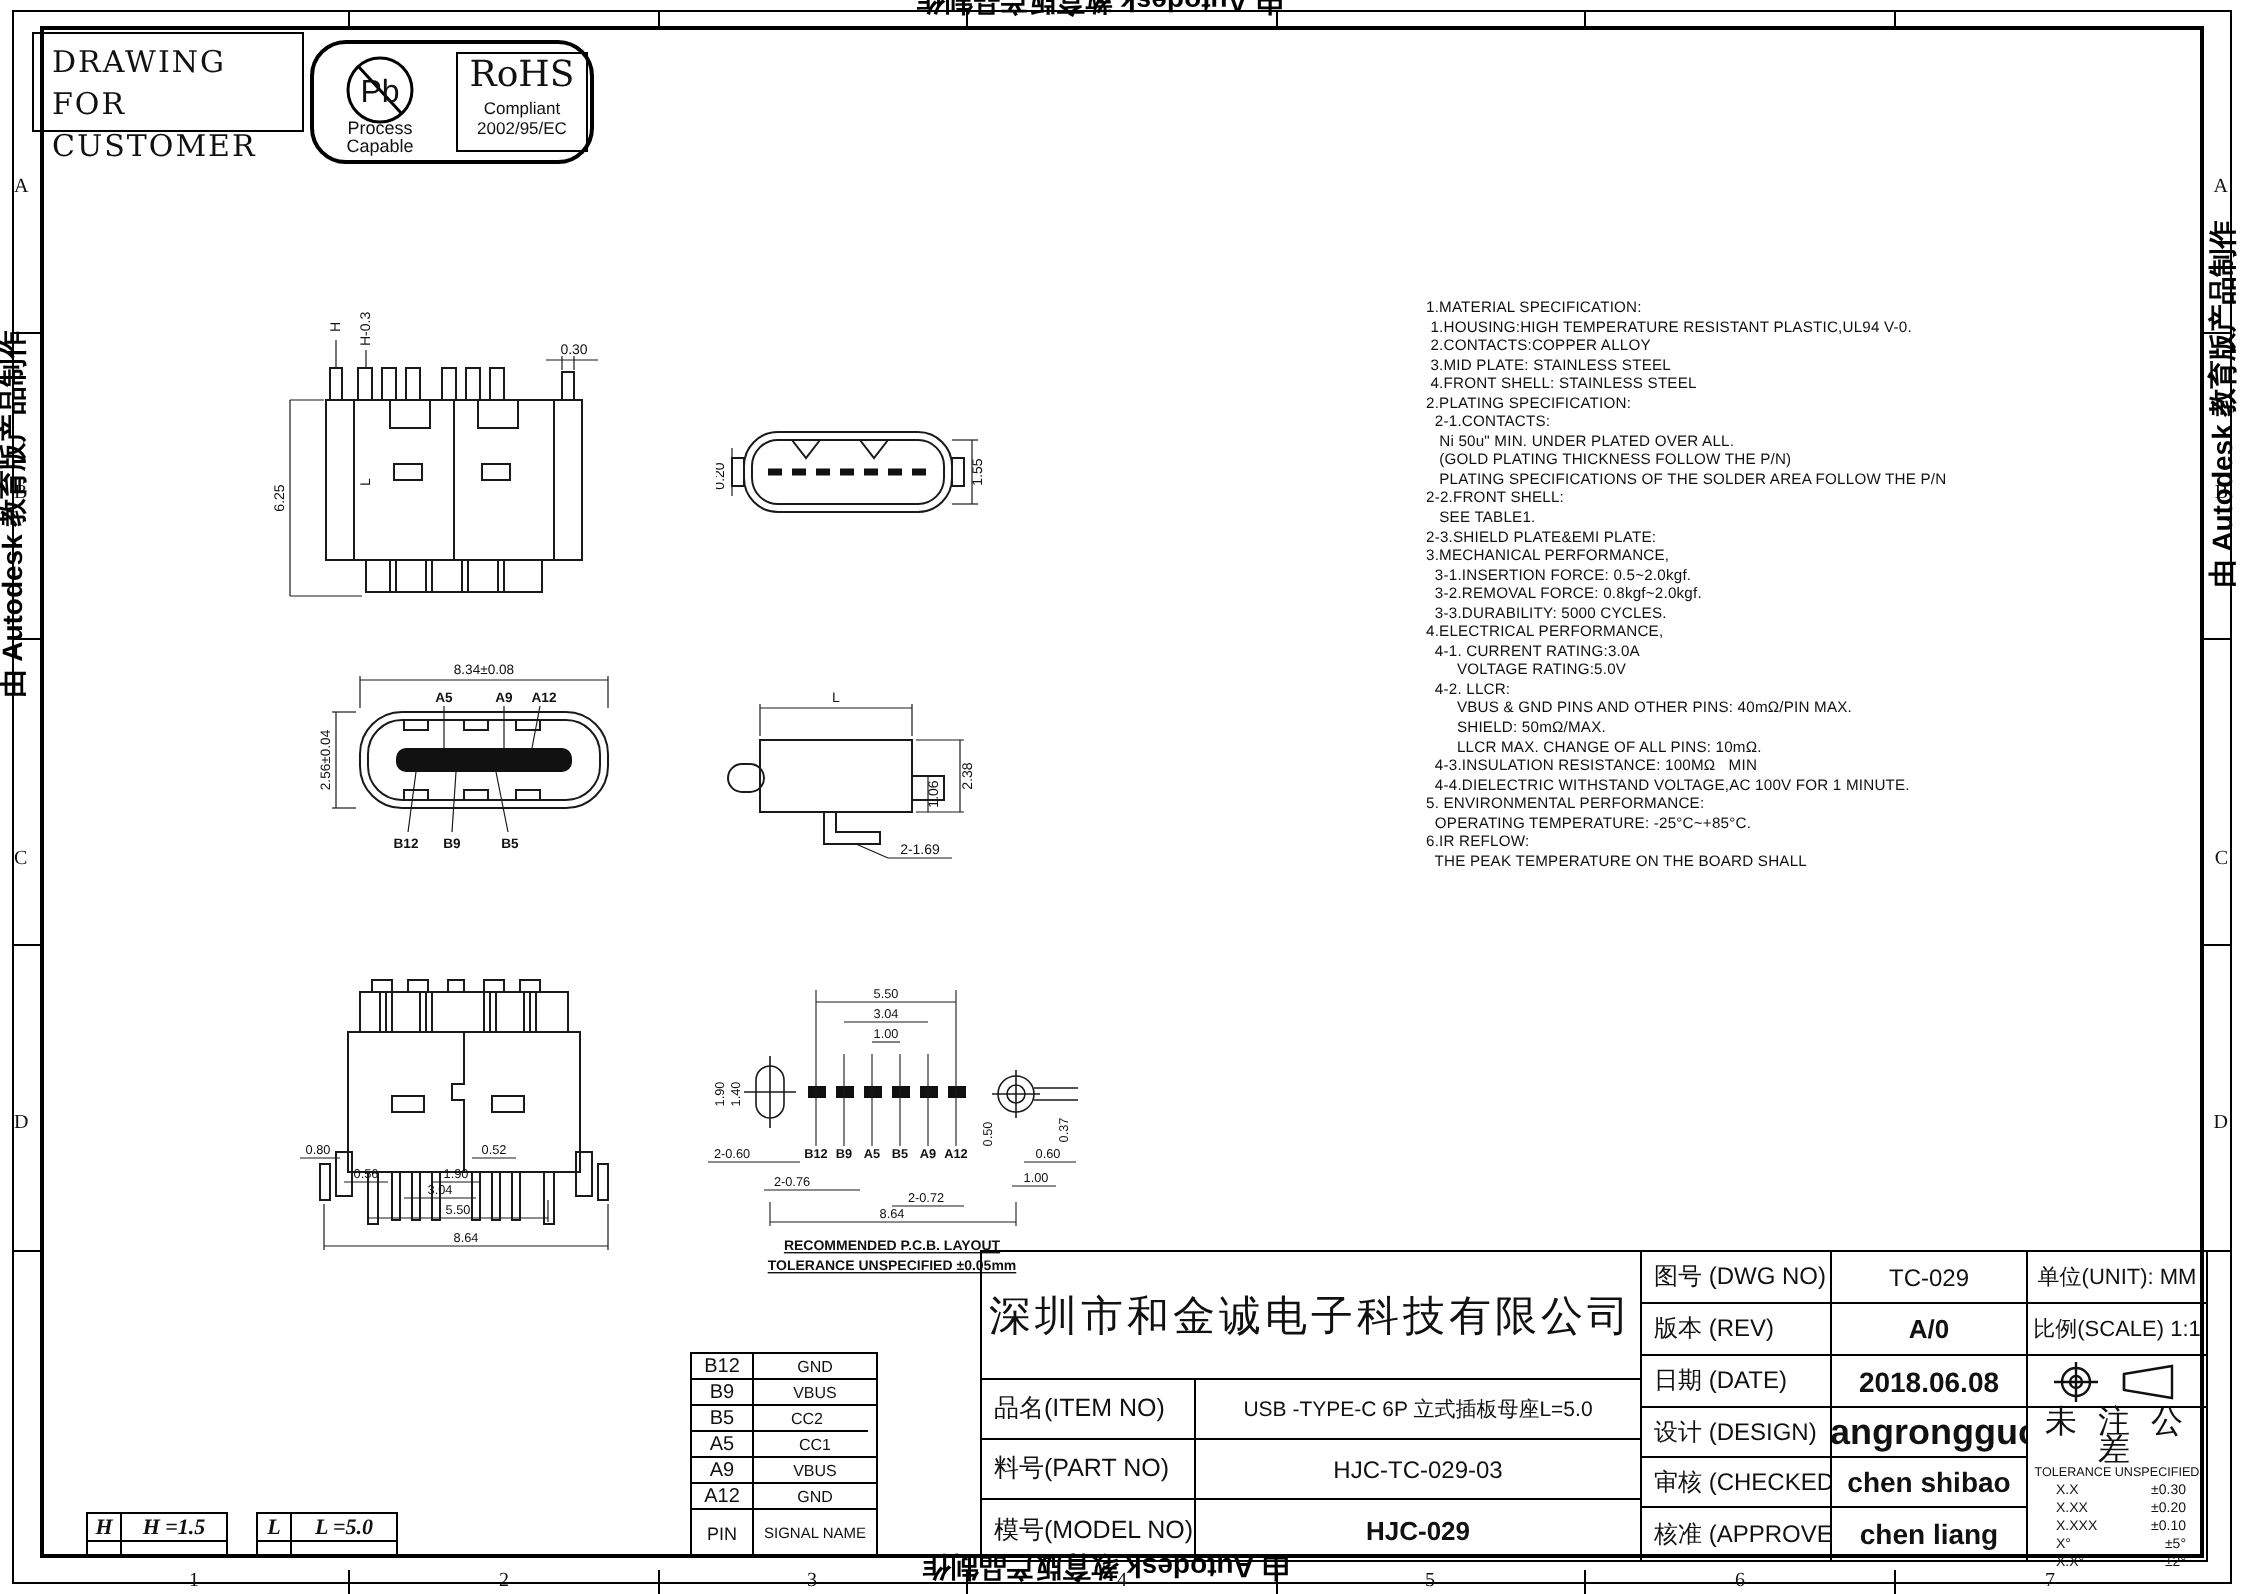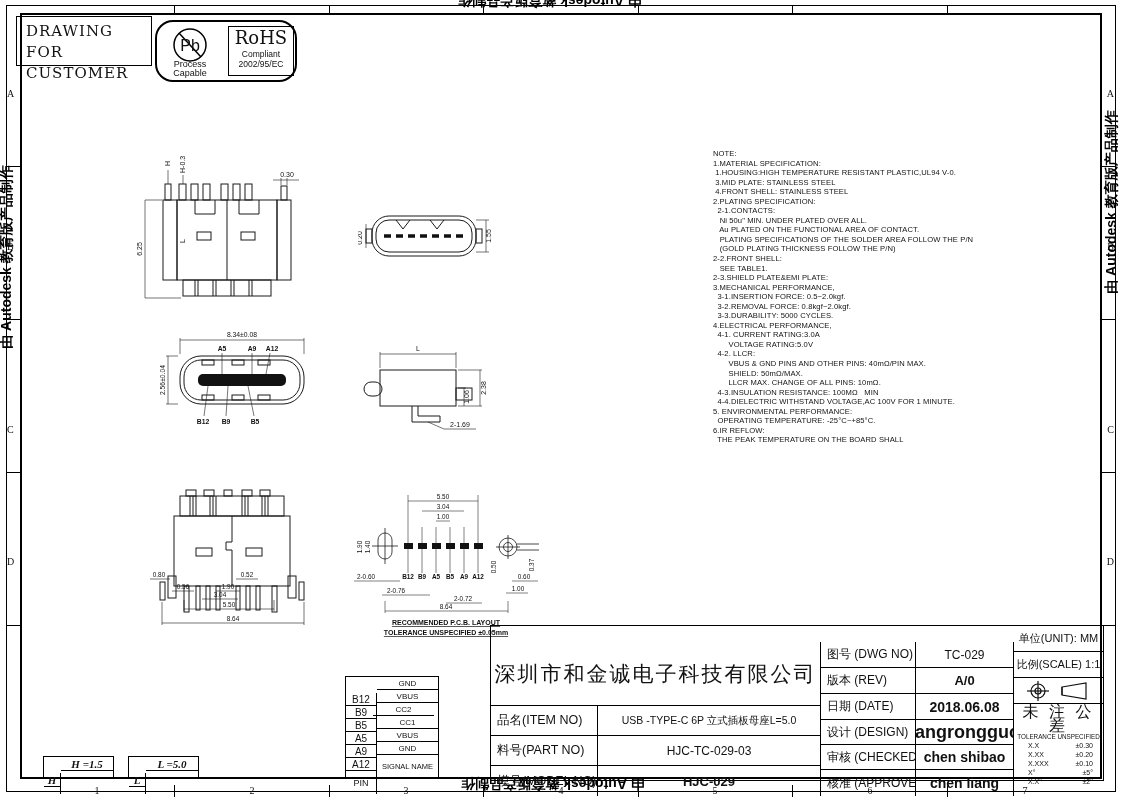--- a/index.html
+++ b/index.html
@@ -15,21 +15,21 @@
             width:20px;text-align:center;}
   .zone-letter{position:absolute;left:7px;font-size:10px;font-family:"Liberation Serif",serif;}
   .zone-letter.right{left:auto;right:8px;}
   .tick-b{position:absolute;width:1px;height:12px;background:#000;bottom:0;}
   .tick-t{position:absolute;width:1px;height:8px;background:#000;top:5px;}
   .tick-l{position:absolute;width:14px;height:1px;background:#000;left:6px;}
   .tick-r{position:absolute;width:14px;height:1px;background:#000;right:6px;}
   .cell{position:absolute;display:flex;align-items:center;justify-content:center;
         box-sizing:border-box;overflow:hidden;white-space:nowrap;}
   .lbl{justify-content:flex-start;padding-left:6px;}
-  .br{border-right:1px solid #000;margin-top:16px;} .bb{border-bottom:1px solid #000;}
+  .br{border-right:1px solid #000;} .bb{border-bottom:1px solid #000;}
   .stamp-title{position:absolute;left:16px;top:16px;width:136px;height:50px;border:1px solid #000;
         font-family:"DejaVu Serif",serif;font-size:15px;line-height:21px;padding:4px 0 0 9px;
         box-sizing:border-box;letter-spacing:1px;}
   .stamp-round{position:absolute;left:155px;top:20px;width:142px;height:62px;border:2px solid #000;
         border-radius:18px;box-sizing:border-box;}
   .rohs-box{position:absolute;left:71px;top:4px;width:66px;height:50px;border:1.5px solid #000;
         box-sizing:border-box;text-align:center;}
   .note{position:absolute;left:713px;top:149px;width:400px;}
   .note div{font-size:7.6px;line-height:9.55px;white-space:pre;letter-spacing:0.1px;}
   .view{position:absolute;}
@@ -107,31 +107,30 @@
       <div>Capable</div>
     </div>
     <div class="rohs-box">
       <div style="font-family:'DejaVu Serif',serif;font-size:18px;line-height:22px">RoHS</div>
       <div style="font-size:8.5px;line-height:10px">Compliant</div>
       <div style="font-size:8.5px;line-height:10px">2002/95/EC</div>
     </div>
   </div>
 
   <div class="note">
-    <div>NOTE:</div>
       <div>1.MATERIAL SPECIFICATION:</div>
     <div> 1.HOUSING:HIGH TEMPERATURE RESISTANT PLASTIC,UL94 V-0.</div>
+      <div> 2.CONTACTS:COPPER ALLOY</div>
     <div> 3.MID PLATE: STAINLESS STEEL</div>
       <div> 4.FRONT SHELL: STAINLESS STEEL</div>
     <div>2.PLATING SPECIFICATION:</div>
       <div>  2-1.CONTACTS:</div>
     <div>   Ni 50u" MIN. UNDER PLATED OVER ALL.</div>
-      <div>   Au PLATED ON THE FUNCTIONAL AREA OF CONTACT.</div>
-    <div>   PLATING SPECIFICATIONS OF THE SOLDER AREA FOLLOW THE P/N</div>
-      <div>   (GOLD PLATING THICKNESS FOLLOW THE P/N)</div>
+    <div>   (GOLD PLATING THICKNESS FOLLOW THE P/N)</div>
+      <div>   PLATING SPECIFICATIONS OF THE SOLDER AREA FOLLOW THE P/N</div>
     <div>2-2.FRONT SHELL:</div>
       <div>   SEE TABLE1.</div>
     <div>2-3.SHIELD PLATE&amp;EMI PLATE:</div>
     <div>3.MECHANICAL PERFORMANCE,</div>
       <div>  3-1.INSERTION FORCE: 0.5~2.0kgf.</div>
     <div>  3-2.REMOVAL FORCE: 0.8kgf~2.0kgf.</div>
       <div>  3-3.DURABILITY: 5000 CYCLES.</div>
     <div>4.ELECTRICAL PERFORMANCE,</div>
       <div>  4-1. CURRENT RATING:3.0A</div>
     <div>       VOLTAGE RATING:5.0V</div>

